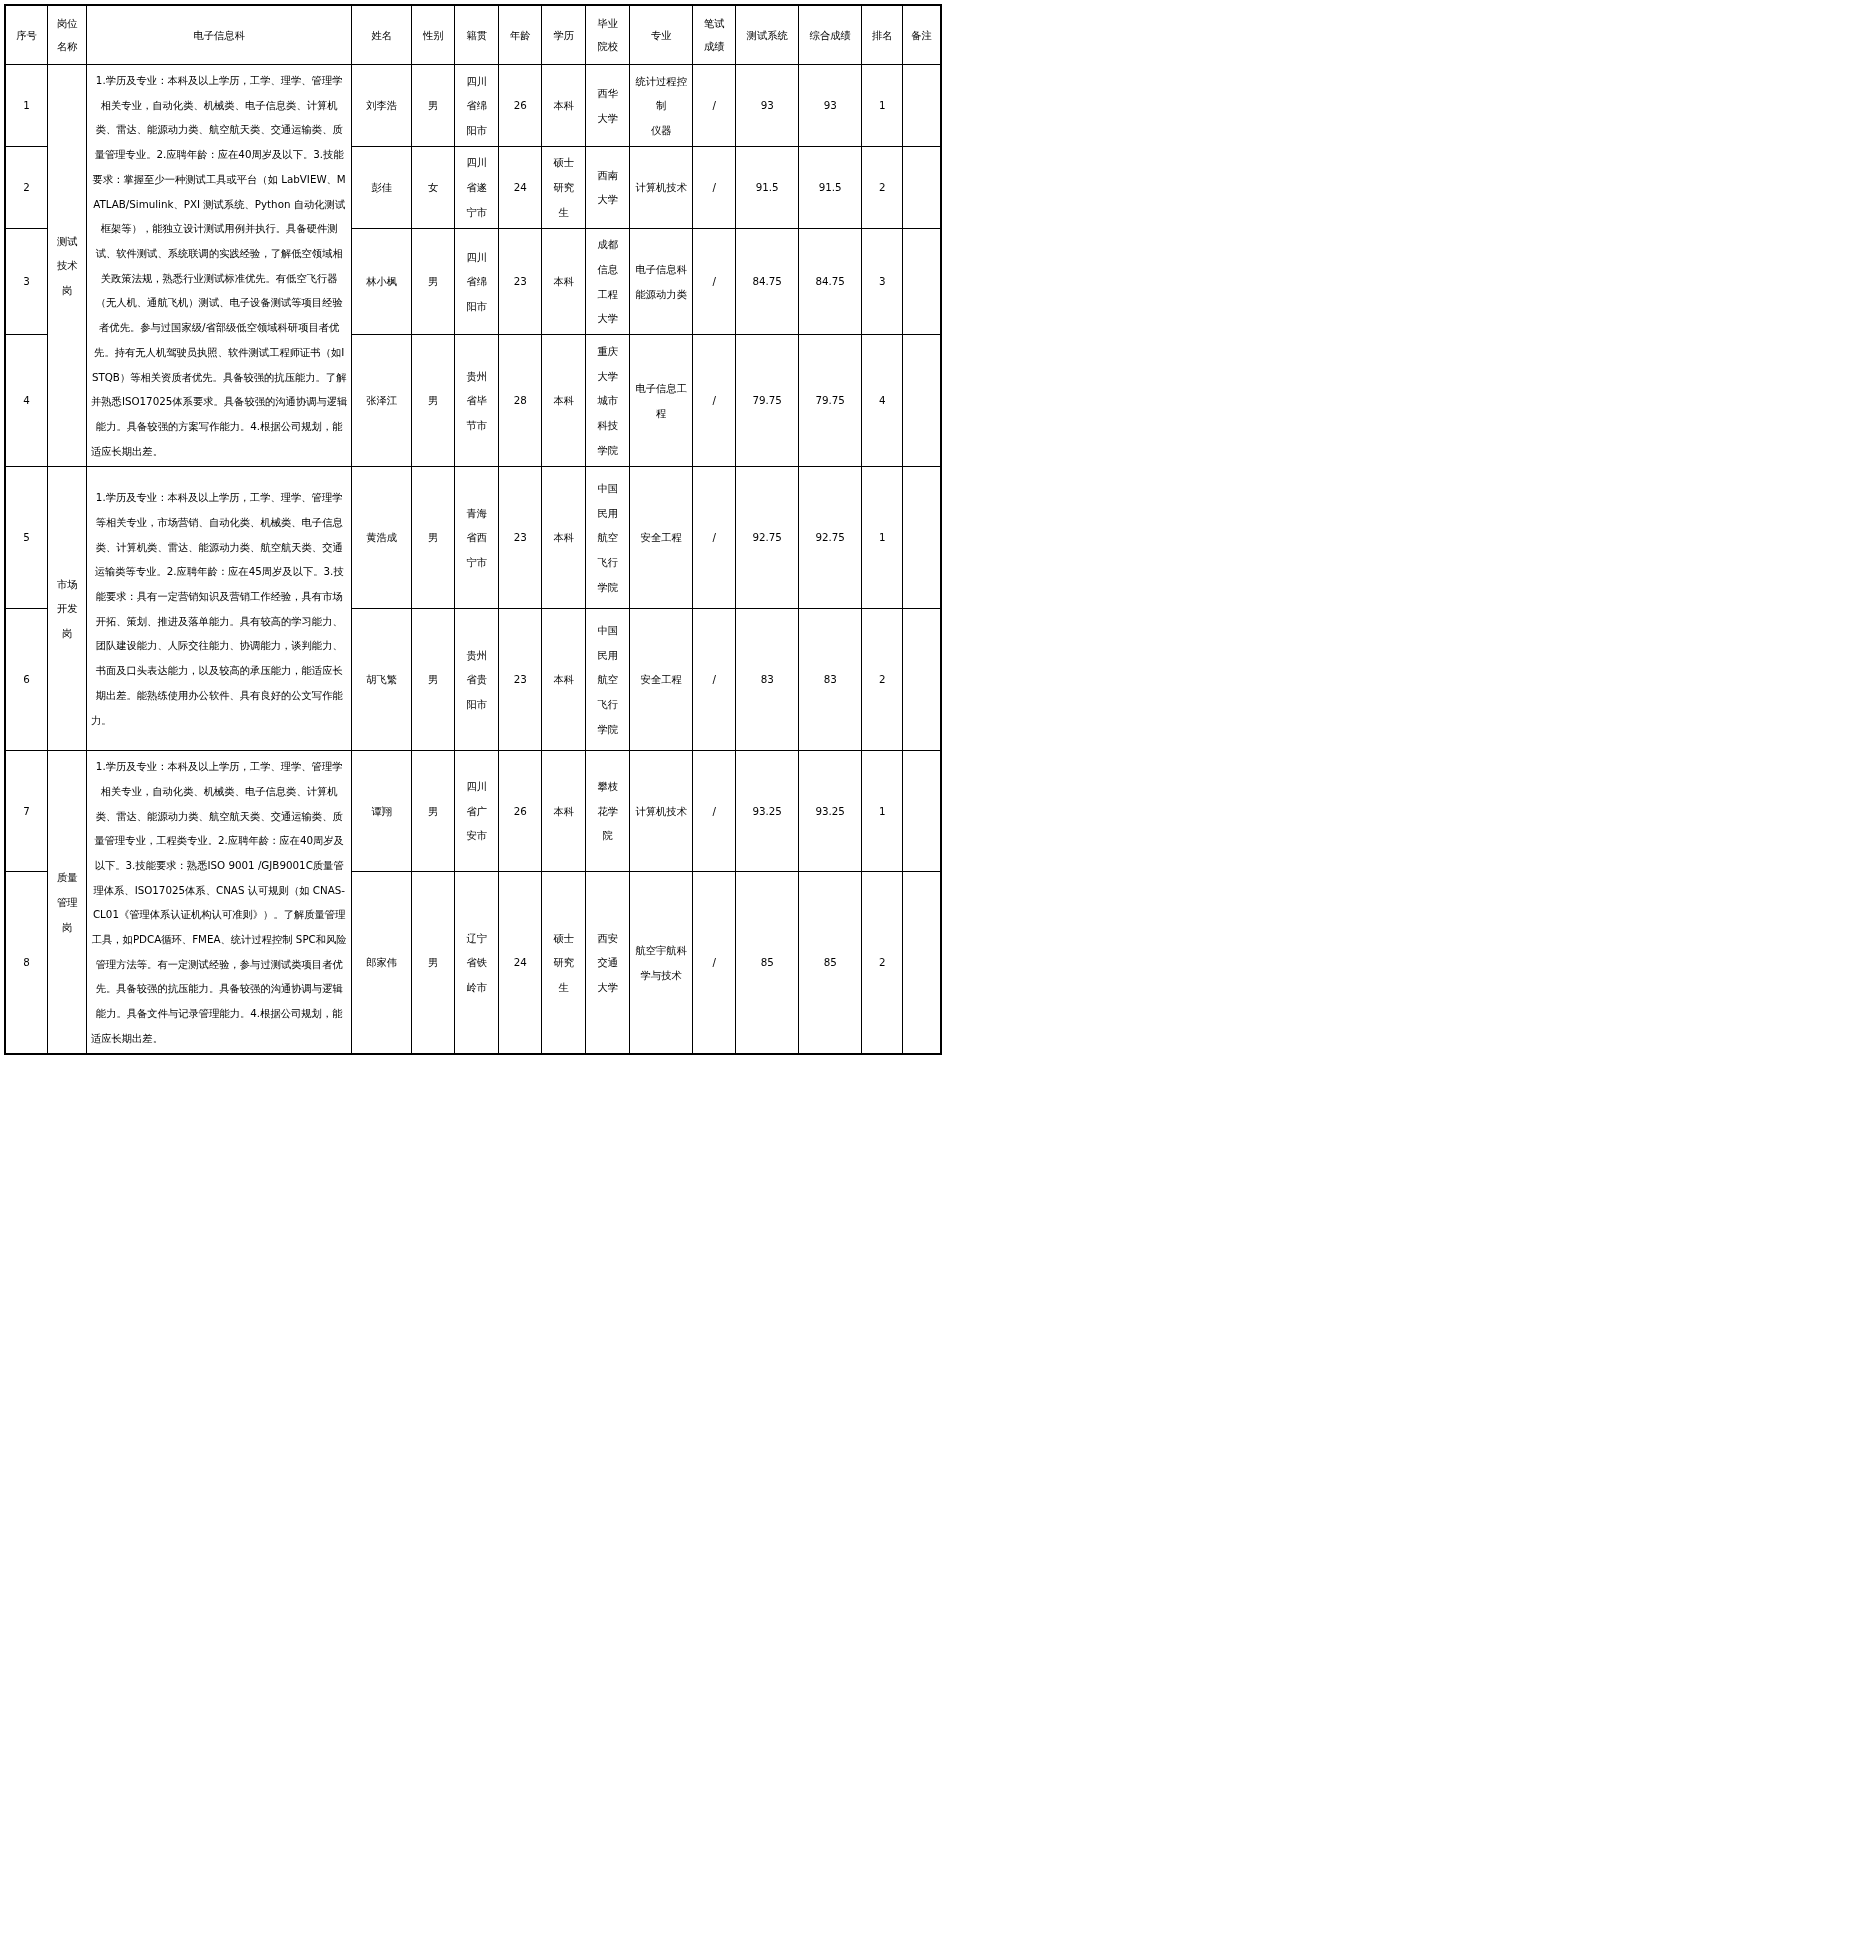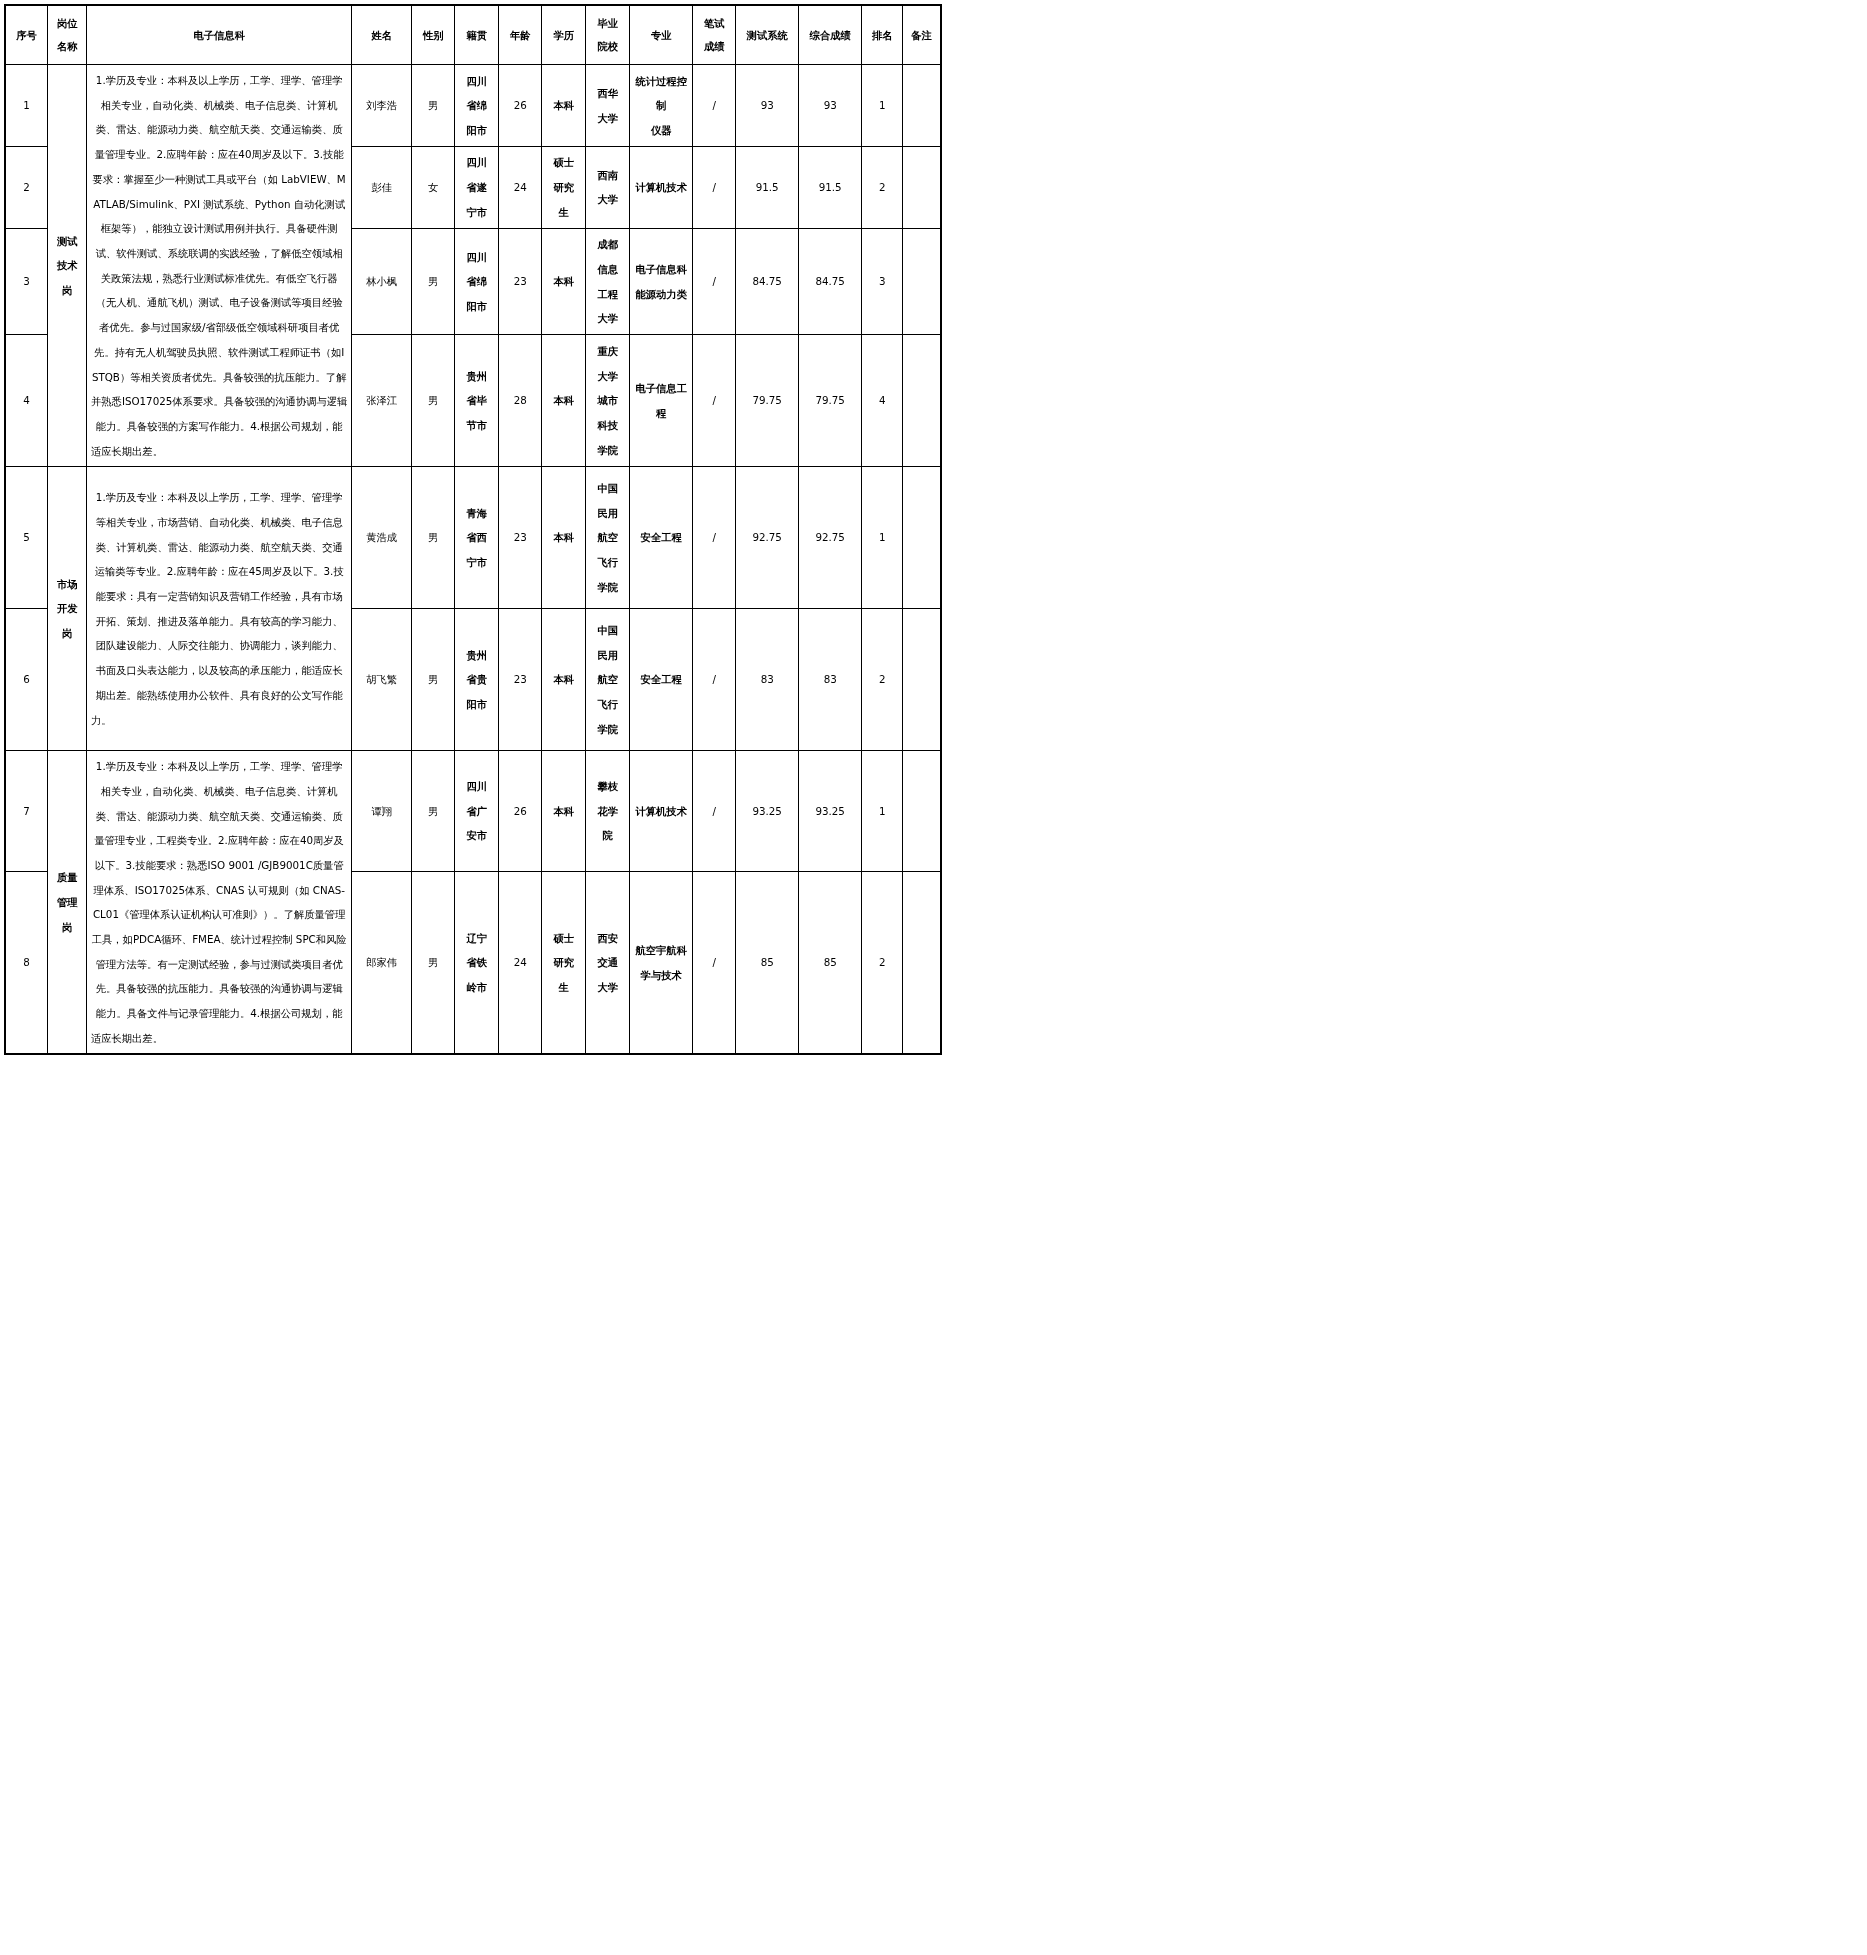--- a/index.html
+++ b/index.html
@@ -28,24 +28,24 @@
     box-sizing: border-box;
     font-size: 10.3px;
     text-align: center;
     vertical-align: middle;
     padding: 2.9px 3.7px;
     line-height: 2.4;
     overflow: hidden;
     word-break: break-all;
   }
   table.results th {
-    font-weight: bold;
+    font-weight: normal;
     line-height: 2.2;
   }
-  .pre { white-space: pre-line; font-weight: bold; }
+  .pre { white-space: pre-line; }
   .req {
     text-align: justify;
     text-align-last: left;
     line-height: 2.45;
     padding: 5.9px 9.6px;
     word-break: break-all;
   }
   tr.hrow { height: 60px; }
   tr.r1 { height: 78px; }
   tr.r2 { height: 74px; }

